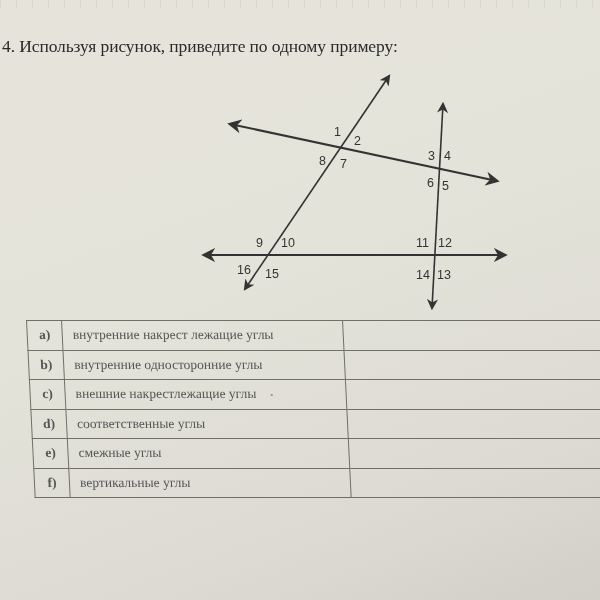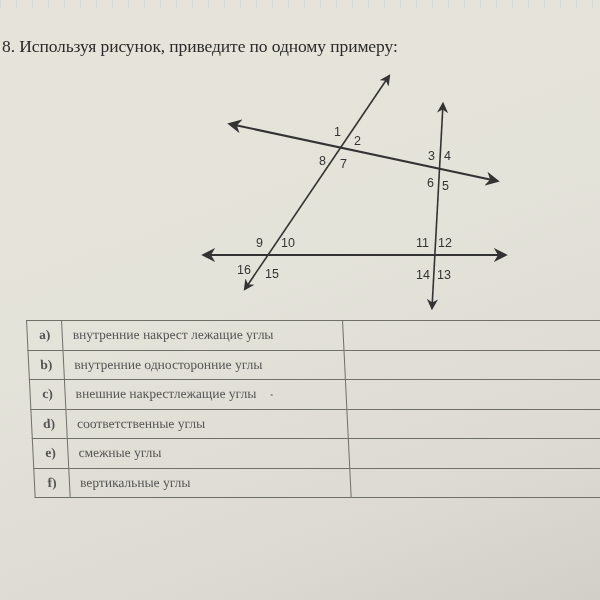--- a/index.html
+++ b/index.html
@@ -37,21 +37,21 @@
     td.letter { width: 34px; text-align: center; font-weight: bold; color: #333; }
     td.desc { width: 270px; padding-left: 10px !important; white-space: nowrap; }
     td.answer { }
     .dot { display: inline-block; width: 2px; height: 2px; background: #999; margin-left: 14px; vertical-align: middle; }
   </style>
 </head>
 <body>
 
 <div class="top-ruler"></div>
 
-<div class="question">8. Используя рисунок, приведите по одному примеру:</div>
+<div class="question">4. Используя рисунок, приведите по одному примеру:</div>
 
 <div class="diagram">
   <svg viewBox="0 0 600 320" xmlns="http://www.w3.org/2000/svg">
     <defs>
       <marker id="arr" viewBox="0 0 10 10" refX="8" refY="5" markerWidth="7" markerHeight="7" orient="auto-start-reverse">
         <path d="M0,0 L10,5 L0,10 L3,5 Z" fill="#333"></path>
       </marker>
     </defs>
 
     <line x1="230" y1="124" x2="497" y2="181" stroke="#333" stroke-width="2" marker-start="url(#arr)" marker-end="url(#arr)"></line>

